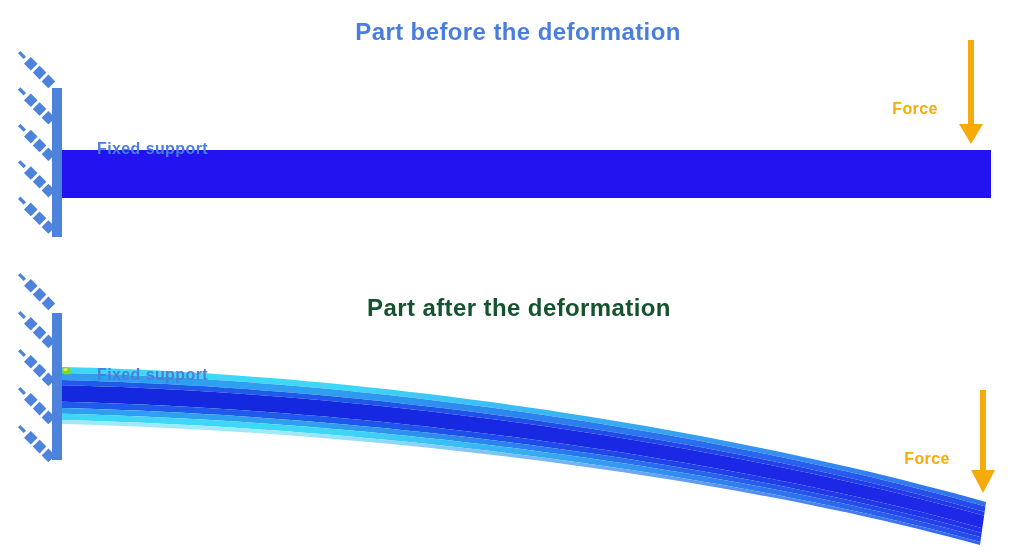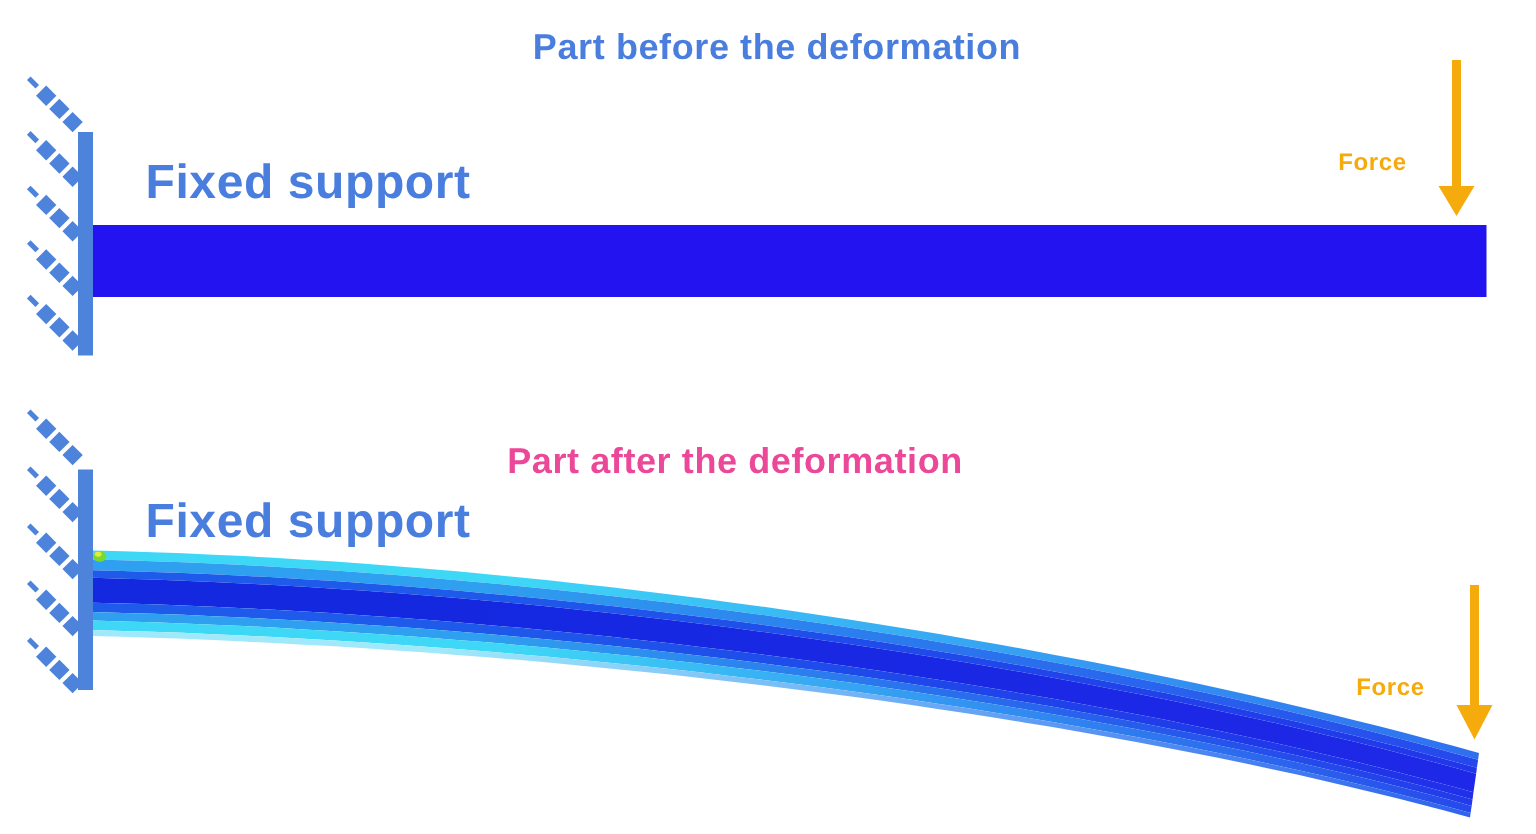--- a/index.html
+++ b/index.html
@@ -14,21 +14,21 @@
   }
   .stage svg { position: absolute; left: 0; top: 0; }
   .label {
     position: absolute;
     font-weight: 700;
     white-space: nowrap;
     letter-spacing: 0.4px;
     line-height: 1;
   }
   .title { font-size: 24px; transform: translateX(-50%); }
-  .support-label { font-size: 32px; }
+  .support-label { font-size: 16px; margin-top: 36px; }
   .force-label { font-size: 16px; transform: translateX(-50%); }
 </style>
 </head>
 <body>
 
 <div class="stage">
 
   <svg id="scene" width="1024" height="556" viewBox="0 0 1024 556">
     <defs id="scene-defs">
         <linearGradient id="bandGrad0" gradientUnits="userSpaceOnUse" x1="62" y1="0" x2="986" y2="0">
@@ -149,18 +149,18 @@
       <polygon points="971,470 995,470 983,493" fill="#F6AB0C"></polygon>
     </g>
   </svg>
 
   <div class="label title" style="left: 518px; top: 20px; color: rgb(74, 126, 222);">Part before the deformation</div>
 
   <div class="label support-label" style="left: 97px; top: 105px; color: rgb(74, 126, 222);">Fixed support</div>
 
   <div class="label force-label" style="left: 915px; top: 101px; color: rgb(246, 171, 12);">Force</div>
 
-  <div class="label title" style="left: 490px; top: 296px; color: #ec4899;">Part after the deformation</div>
+  <div class="label title" style="left: 519px; top: 296px; color: #14532d;">Part after the deformation</div>
 
   <div class="label support-label" style="left: 97px; top: 331px; color: rgb(74, 126, 222);">Fixed support</div>
 
   <div class="label force-label" style="left: 927px; top: 451px; color: rgb(246, 171, 12);">Force</div>
 </div>
 
 </body></html>

